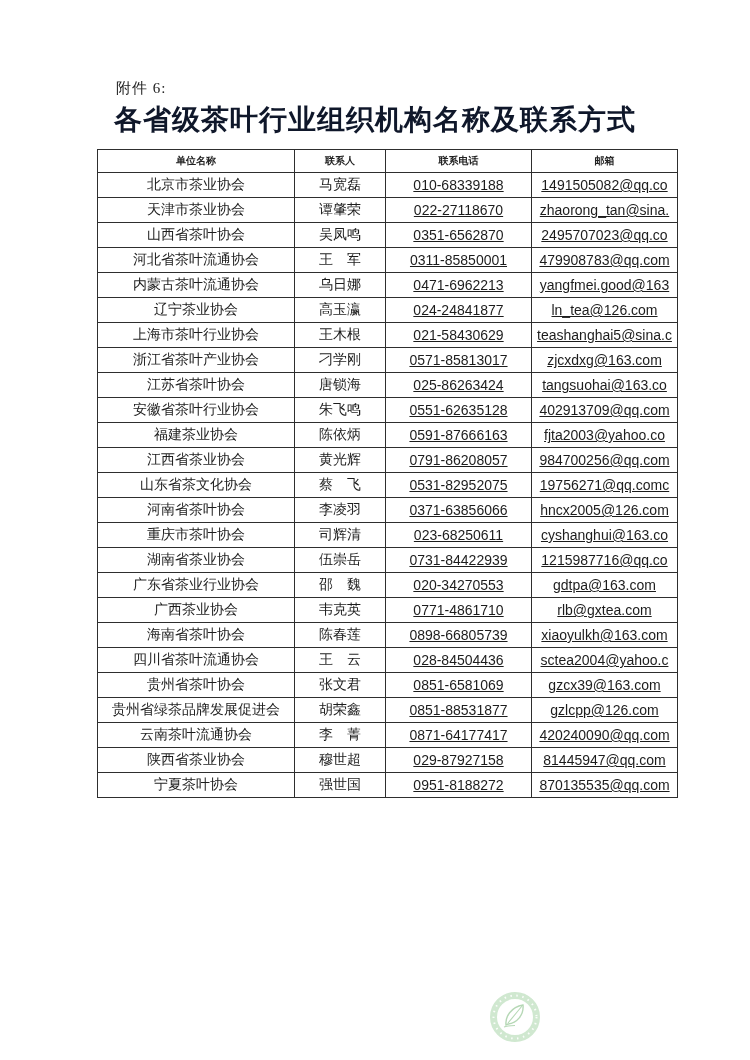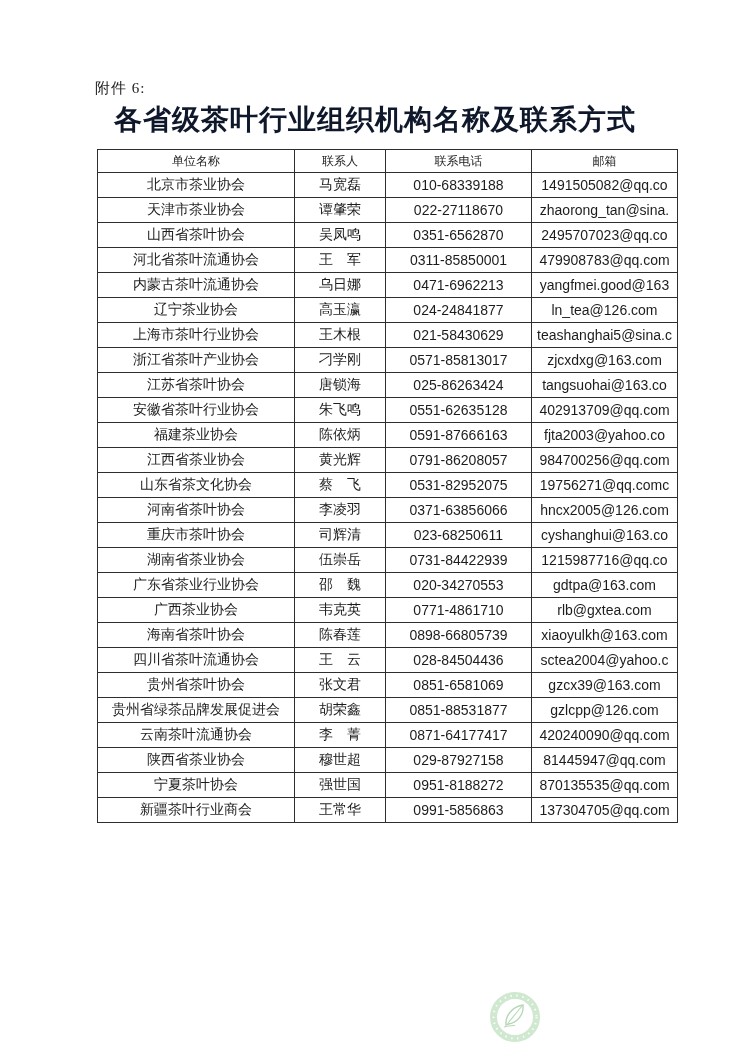--- a/index.html
+++ b/index.html
@@ -12,21 +12,21 @@
     color: #1a1a1a;
     overflow: hidden;
   }
   .page {
     position: absolute;
     inset: 0;
     background: #ffffff;
   }
   .attachment-label {
     position: absolute;
-    left: 95px;
+    left: 116px;
     top: 79px;
     font-size: 15px;
     color: #222;
     letter-spacing: 1px;
   }
   .doc-title {
     position: absolute;
     left: 0;
     top: 101px;
     width: 100%;
@@ -48,38 +48,39 @@
     border: 1px solid #2e2e2e;
     text-align: center;
     vertical-align: middle;
     padding: 0 2px;
     overflow: hidden;
     white-space: nowrap;
     box-sizing: border-box;
   }
   table.contacts th {
     height: 23px;
-    font-size: 12px;
-    font-weight: normal;
+    font-size: 10px;
+    font-weight: bold;
     color: #222;
   }
   table.contacts td {
     height: 25px;
     font-size: 14px;
     color: #1c1c1c;
   }
   
   col.col-unit   { width: 197px; }
   col.col-person { width: 91px;  }
   col.col-phone  { width: 146px; }
   col.col-email  { width: 146px; }
   
   td.c2, td.c3 {
     font-family: "Liberation Sans", "DejaVu Sans", sans-serif;
     font-size: 14px;
+    text-decoration: underline;
   }
   td.c0, td.c1 {
     font-family: "Liberation Serif", "DejaVu Serif", serif;
   }
   .watermark {
     position: absolute;
     left: 489px;
     top: 991px;
     width: 52px;
     height: 52px;
@@ -255,26 +256,20 @@
           <td class="c1">穆世超</td>
           <td class="c2">029-87927158</td>
           <td class="c3">81445947@qq.com</td>
         </tr>
         <tr>
           <td class="c0">宁夏茶叶协会</td>
           <td class="c1">强世国</td>
           <td class="c2">0951-8188272</td>
           <td class="c3">870135535@qq.com</td>
         </tr>
-        <tr>
-          <td class="c0">新疆茶叶行业商会</td>
-          <td class="c1">王常华</td>
-          <td class="c2">0991-5856863</td>
-          <td class="c3">137304705@qq.com</td>
-        </tr>
       </tbody>
   </table>
 
   <div class="watermark">
     <svg width="52" height="52" viewBox="0 0 52 52">
       <circle cx="26" cy="26" r="21.5" fill="none" stroke="#cbe6cb" stroke-width="7"></circle>
       <circle cx="26" cy="26" r="21.5" fill="none" stroke="#ffffff" stroke-width="2" stroke-dasharray="1.5 4.5" opacity="0.9"></circle>
       <path d="M17 34 C 16 26, 22 16, 34 14 C 35 24, 28 32, 19 33 Z" fill="none" stroke="#aed4ae" stroke-width="1.4"></path>
       <path d="M19 32 C 24 26, 29 20, 33 15" fill="none" stroke="#aed4ae" stroke-width="1.1"></path>
       <path d="M15 36 C 18 35, 22 34.5, 26 34.5" fill="none" stroke="#aed4ae" stroke-width="1.1"></path>

